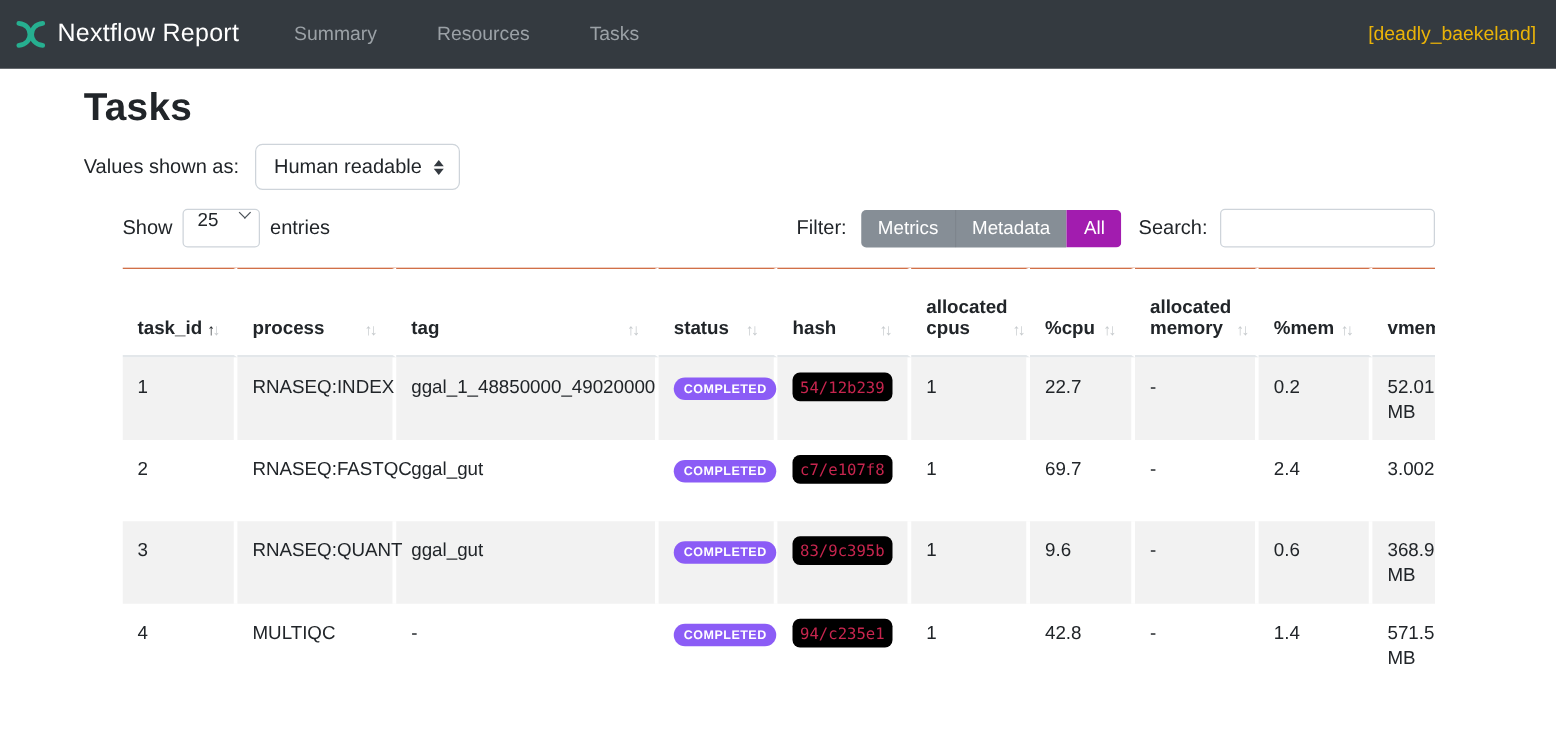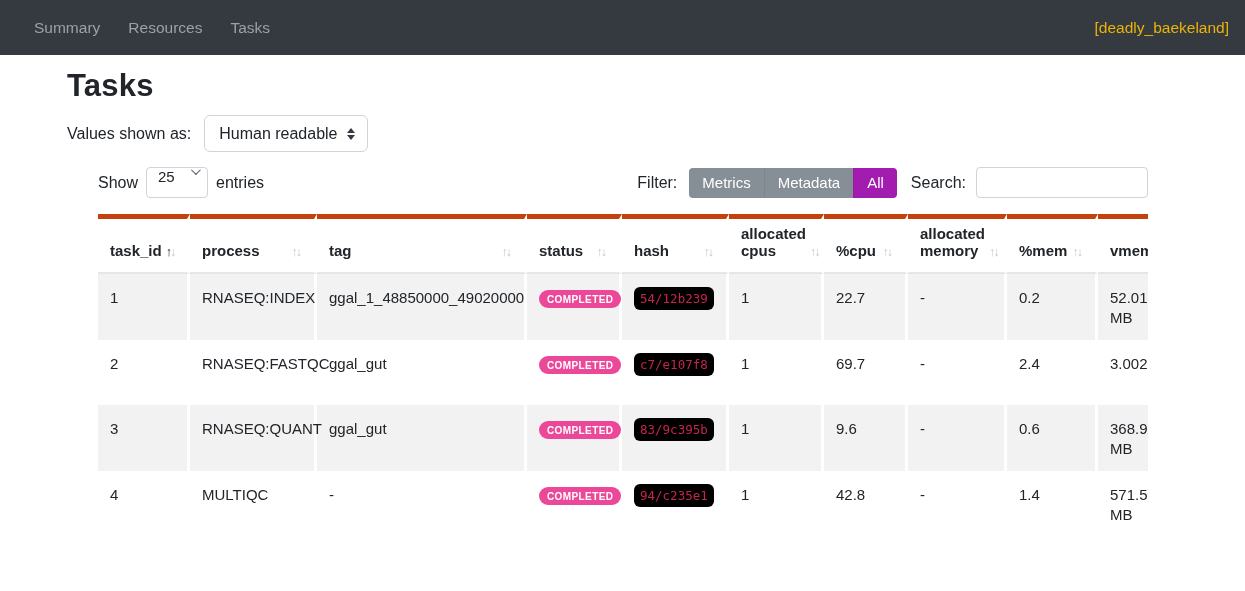--- a/index.html
+++ b/index.html
@@ -5,21 +5,21 @@
   * { box-sizing: border-box; margin: 0; padding: 0; }
   html, body { width: 1245px; height: 591px; overflow: hidden; background: #fff;
     font-family: "Liberation Sans", sans-serif; color: #212529; }
 
   
   .navbar { height: 55px; background: #343a40; display: flex; align-items: center;
     padding: 0 16px 0 10px; }
   .brand { display: flex; align-items: center; gap: 9px; cursor: pointer; }
   .brand-title { color: #fff; font-size: 20px; font-weight: 400; letter-spacing: .2px; }
   .nav-links { display: flex; gap: 28px; margin-left: 24px; }
-  .nav-links a { color: #9ba1a6; font-size: 15.5px; text-decoration: none; cursor: pointer; }
+  .nav-links a { color: #9ba1a6; font-size: 15.5px; text-decoration: none; cursor: pointer; margin-left: 20px; }
   .run-name { margin-left: auto; color: #eab308; font-size: 15.5px; }
 
   
   main { padding: 0 67px; }
   h1.page-title { font-size: 31px; font-weight: 700; margin: 13px 0 11px; letter-spacing: .2px; }
   p.page-desc { font-size: 16px; line-height: 24px; width: 1105px; margin-bottom: 23px; }
 
   .values-row { display: flex; align-items: center; gap: 13px; margin-bottom: 15px; }
   .values-row label { font-size: 16px; }
   .hr-select { display: flex; align-items: center; justify-content: space-between;
@@ -52,40 +52,47 @@
   .search-label { margin: 0 10px 0 0; }
   .search-input { width: 172px; height: 31px; border: 1px solid #ced4da;
     border-radius: 4px; padding: 0 8px; font-size: 15px; font-family: inherit; }
 
   
   .table-scroll { width: 1050px; overflow: hidden; cursor: grab; }
   table { width: 1080px; table-layout: fixed; border-collapse: separate; border-spacing: 0; }
   th, td { border-right: 3px solid #fff; text-align: left; }
   th:last-child, td:last-child { border-right: none; }
   thead th { vertical-align: bottom; padding: 0 12px 13px;
-    border-top: 5px solid #c2410c; border-bottom: 2px solid #e3e7ea;
-    font-size: 15px; font-weight: 700; height: 60px; cursor: pointer; }
+    border-top: 1px solid #c2410c; border-bottom: 2px solid #e3e7ea;
+    font-size: 15px; font-weight: 700; height: 72px; cursor: pointer; }
   .thi { display: flex; justify-content: space-between; align-items: flex-end; gap: 4px; }
   .sort-icon { white-space: nowrap; font-size: 12.5px; font-weight: 400; flex: 0 0 auto; }
   .sort-icon i { font-style: normal; color: #c6cacd; }
   .sort-icon i + i { margin-left: -2px; }
   .sort-icon i.on { color: #212529; }
   tbody tr { height: 65px; }
   tbody td { vertical-align: top; padding: 14px 12px 12px; font-size: 15px; line-height: 20px; }
   tbody tr.odd td { background: #f2f2f2; }
-  .badge { display: inline-block; background: #ec4899; color: #fff; font-size: 10px;
+  .badge { display: inline-block; background: #8b5cf6; color: #fff; font-size: 10px;
     font-weight: 700; letter-spacing: .4px; padding: 4px 8px 3px; border-radius: 9px;
     line-height: 11px; }
   .hash { font-family: "DejaVu Sans Mono", monospace; font-size: 12.5px; color: #c7254e;
     background: #000000; padding: 4px 6px; border-radius: 6px; white-space: nowrap; }
 </style>
 </head>
 <body>
 
 <nav class="navbar">
+  <div class="brand">
+    <svg width="27" height="27" viewBox="0 0 24 24">
+      <path d="M4.5 4.2 C10 4.6, 12.4 8.5, 12.4 12 C12.4 15.5, 10 19.4, 4.5 19.8" stroke="#26af90" stroke-width="3.4" fill="none" stroke-linecap="round"></path>
+      <path d="M21.5 4.2 C16 4.6, 13.6 8.5, 13.6 12 C13.6 15.5, 16 19.4, 21.5 19.8" stroke="#26af90" stroke-width="3.4" fill="none" stroke-linecap="round"></path>
+    </svg>
+    <span class="brand-title">Nextflow Report</span>
+  </div>
   <div class="nav-links">
     <a>Summary</a>
     <a>Resources</a>
     <a>Tasks</a>
   </div>
   <div class="run-name">[deadly_baekeland]</div>
 </nav>
 
 <main>
   <h1 class="page-title">Tasks</h1>

